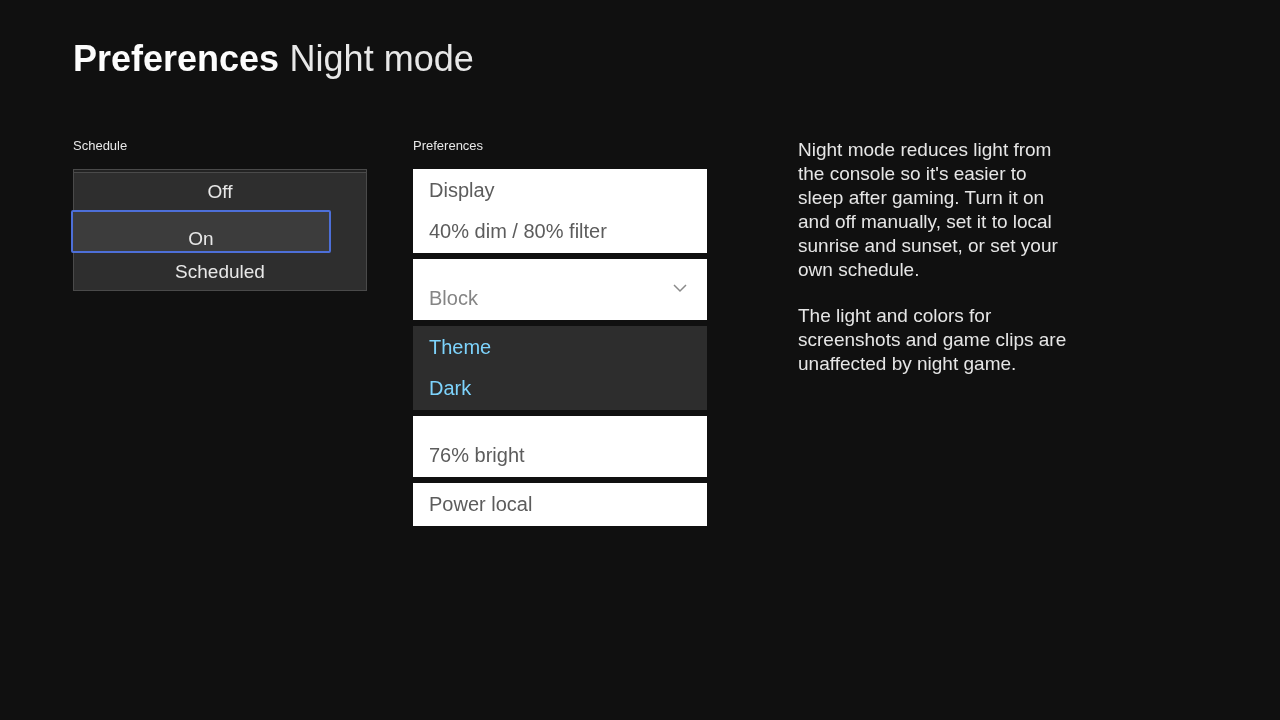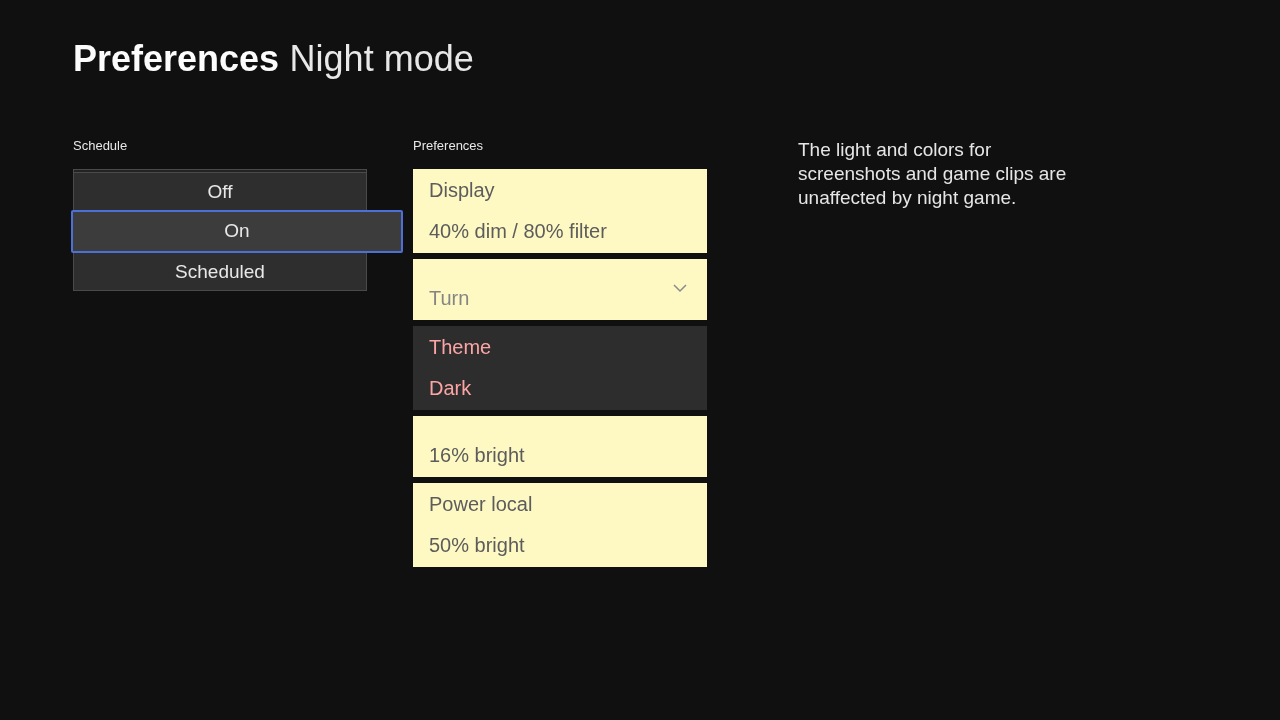--- a/index.html
+++ b/index.html
@@ -81,40 +81,40 @@
     color: #e8e8e8;
     cursor: default;
   }
   .dropdown-item.selected {
     position: relative;
     background: #3c3c3c;
     border: 2.5px solid #4d6fd8;
     margin: 0 -3px;
     height: 43px;
     line-height: 38px;
-    padding: 0 20px;
-    width: 332px;
+    padding: 8px 20px;
+    width: 260px;
     border-radius: 2px;
   }
 
   
   .pref-row {
     width: 294px;
-    background: #fef9c3;
+    background: #ffffff;
     padding: 10px 16px;
     margin-bottom: 6px;
     position: relative;
   }
   .pref-row.disabled .pref-label,
   .pref-row.disabled .pref-value { color: #5c5c5c; }
   .pref-row.dim .pref-label,
   .pref-row.dim .pref-value { color: #858585; }
   .pref-row.active { background: #2d2d2d; }
   .pref-row.active .pref-label,
-  .pref-row.active .pref-value { color: #fca5a5; }
+  .pref-row.active .pref-value { color: #7dd3fc; }
   .pref-label { font-size: 20px; }
   .pref-value { font-size: 20px; margin-top: 18px; }
   .chevron {
     position: absolute;
     right: 18px;
     top: 50%;
     transform: translateY(-50%);
   }
   .chevron svg { width: 18px; height: 18px; }
   .chevron path { stroke: #8a8a8a; stroke-width: 2; fill: none; }
@@ -151,40 +151,40 @@
 
   <div class="col-prefs">
     <div class="section-title">Preferences</div>
 
     <div class="pref-row disabled">
       <div class="pref-label">Display</div>
       <div class="pref-value">40% dim / 80% filter</div>
     </div>
 
     <div class="pref-row dim">
-      <div class="pref-value">Turn</div>
+      <div class="pref-value">Block</div>
       <span class="chevron">
         <svg viewBox="0 0 24 24">
             <path d="M4 8 L12 16 L20 8"></path>
           </svg>
       </span>
     </div>
 
     <div class="pref-row active">
       <div class="pref-label">Theme</div>
       <div class="pref-value">Dark</div>
     </div>
 
     <div class="pref-row disabled">
-      <div class="pref-value">16% bright</div>
+      <div class="pref-value">76% bright</div>
     </div>
 
     <div class="pref-row disabled">
       <div class="pref-label">Power local</div>
-      <div class="pref-value">50% bright</div>
     </div>
   </div>
 
   <div class="col-desc">
+    <p class="desc-para">Night mode reduces light from the console so it's easier to sleep after gaming. Turn it on and off manually, set it to local sunrise and sunset, or set your own schedule.</p>
     <p class="desc-para">The light and colors for screenshots and game clips are unaffected by night game.</p>
   </div>
 
 </div>
 
 </body></html>

